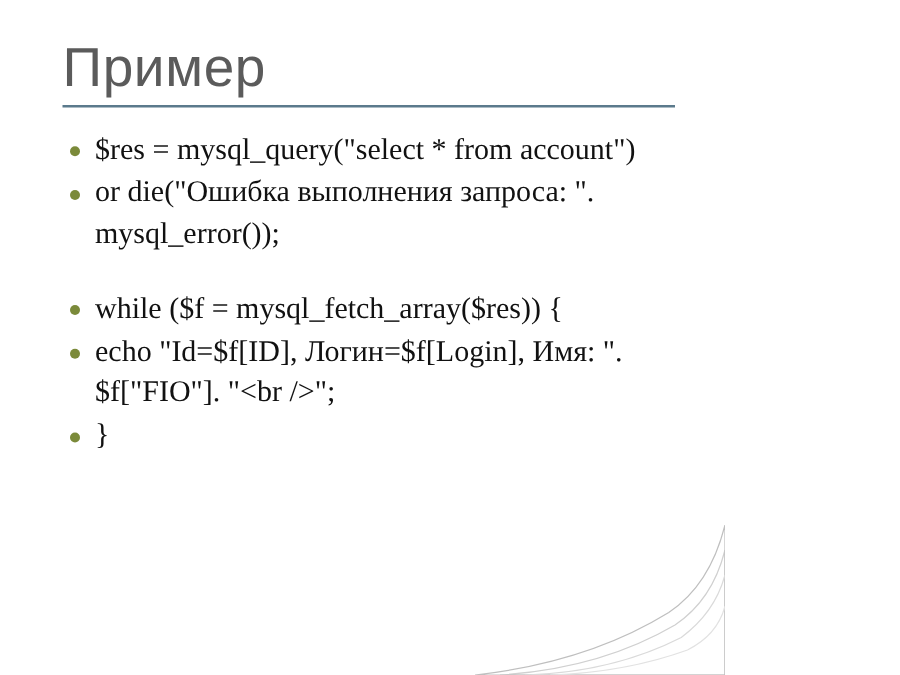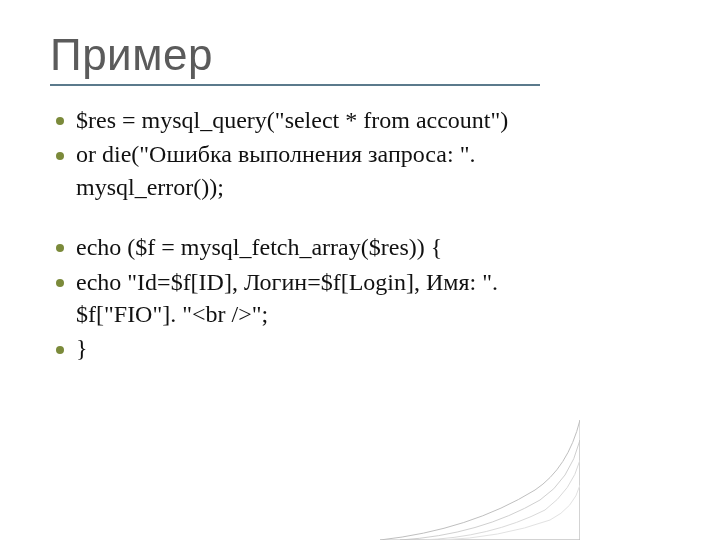--- a/index.html
+++ b/index.html
@@ -72,21 +72,21 @@
 </head>
 <body>
 
 <div class="slide">
   <h1 class="title">Пример</h1>
   <hr class="rule">
   <ul class="content">
       <li>$res = mysql_query("select * from account")</li>
       <li>    or die("Ошибка выполнения запроса: ". mysql_error());</li>
       <div class="gap"></div>
-      <li>echo ($f = mysql_fetch_array($res)) {</li>
+      <li>while ($f = mysql_fetch_array($res)) {</li>
       <li>    echo "Id=$f[ID], Логин=$f[Login], Имя: ". $f["FIO"]. "&lt;br /&gt;";</li>
       <li>}</li>
     </ul>
 
   <svg class="corner" viewBox="0 0 220 120" xmlns="http://www.w3.org/2000/svg">
     <path d="M 40 120 Q 120 115 180 80 Q 210 60 220 20 L 220 120 Z" fill="none" stroke="#d0d0d0" stroke-width="1"></path>
     <path d="M 20 120 Q 110 110 175 70 Q 208 48 220 0 L 220 120 Z" fill="none" stroke="#bfbfbf" stroke-width="1"></path>
     <path d="M 60 120 Q 130 118 185 90 Q 212 70 220 40" fill="none" stroke="#dadada" stroke-width="1"></path>
     <path d="M 80 120 Q 140 118 190 100 Q 214 88 220 65" fill="none" stroke="#e2e2e2" stroke-width="1"></path>
   </svg>

